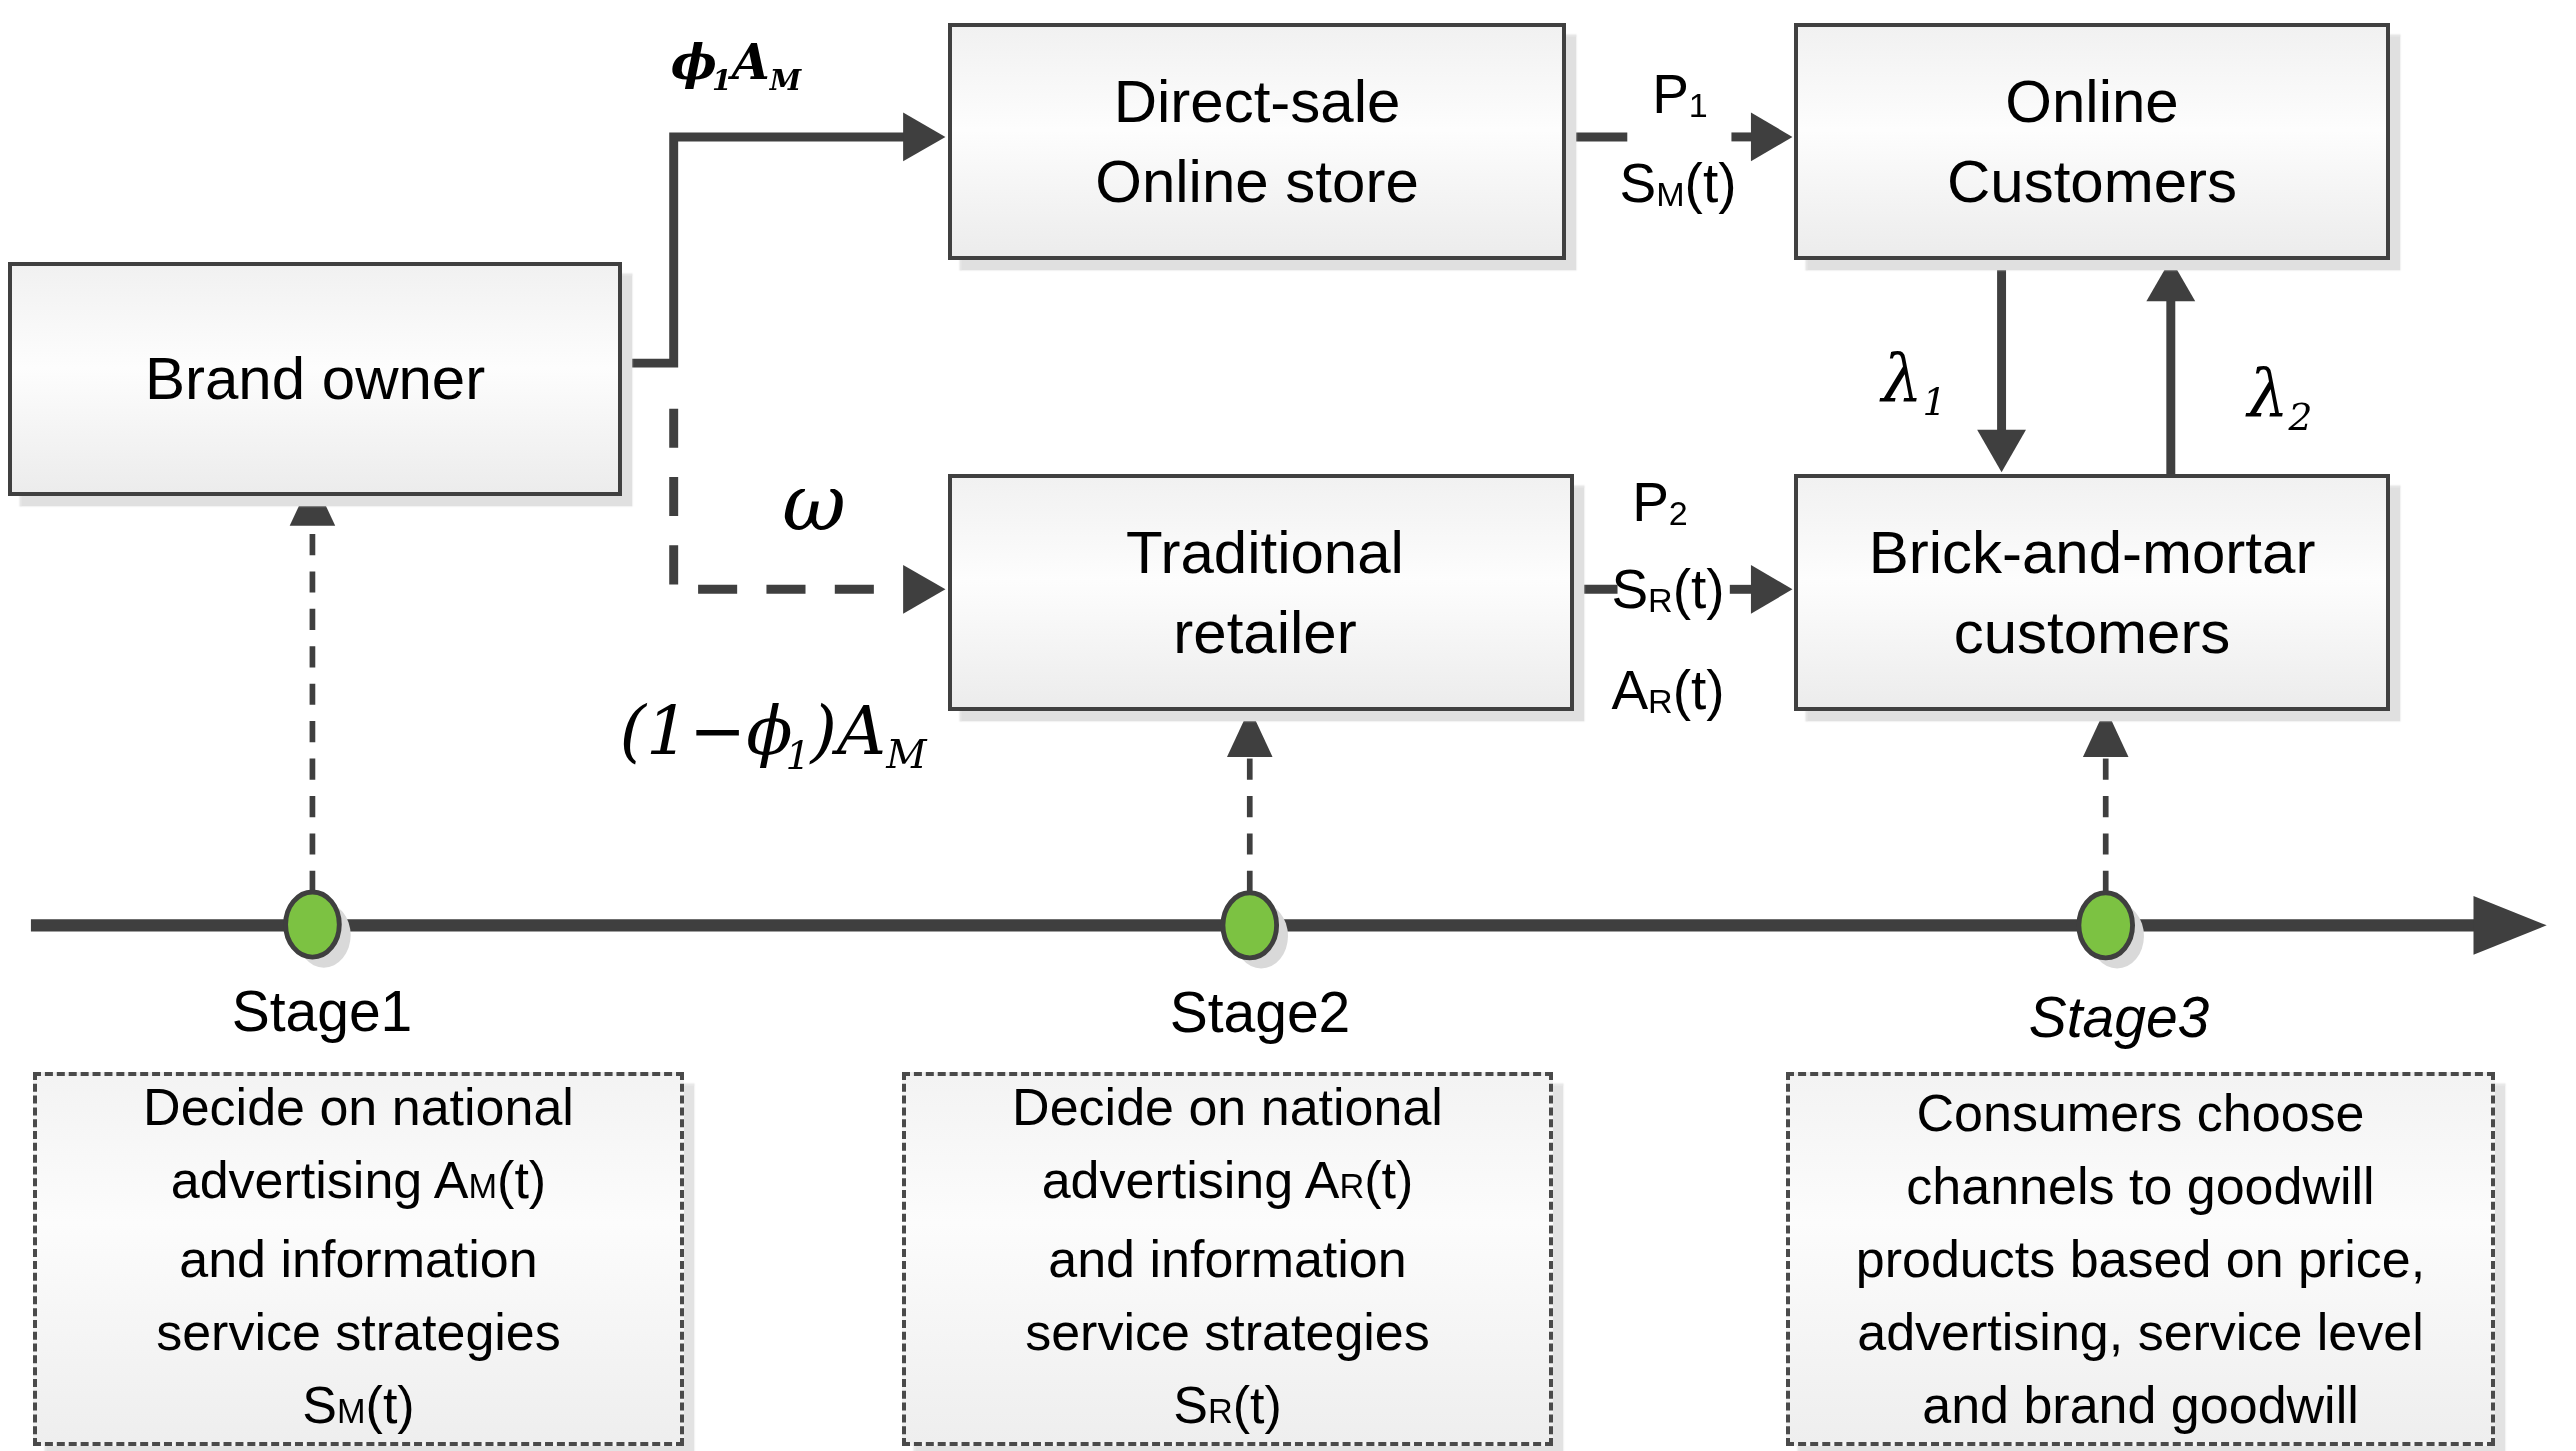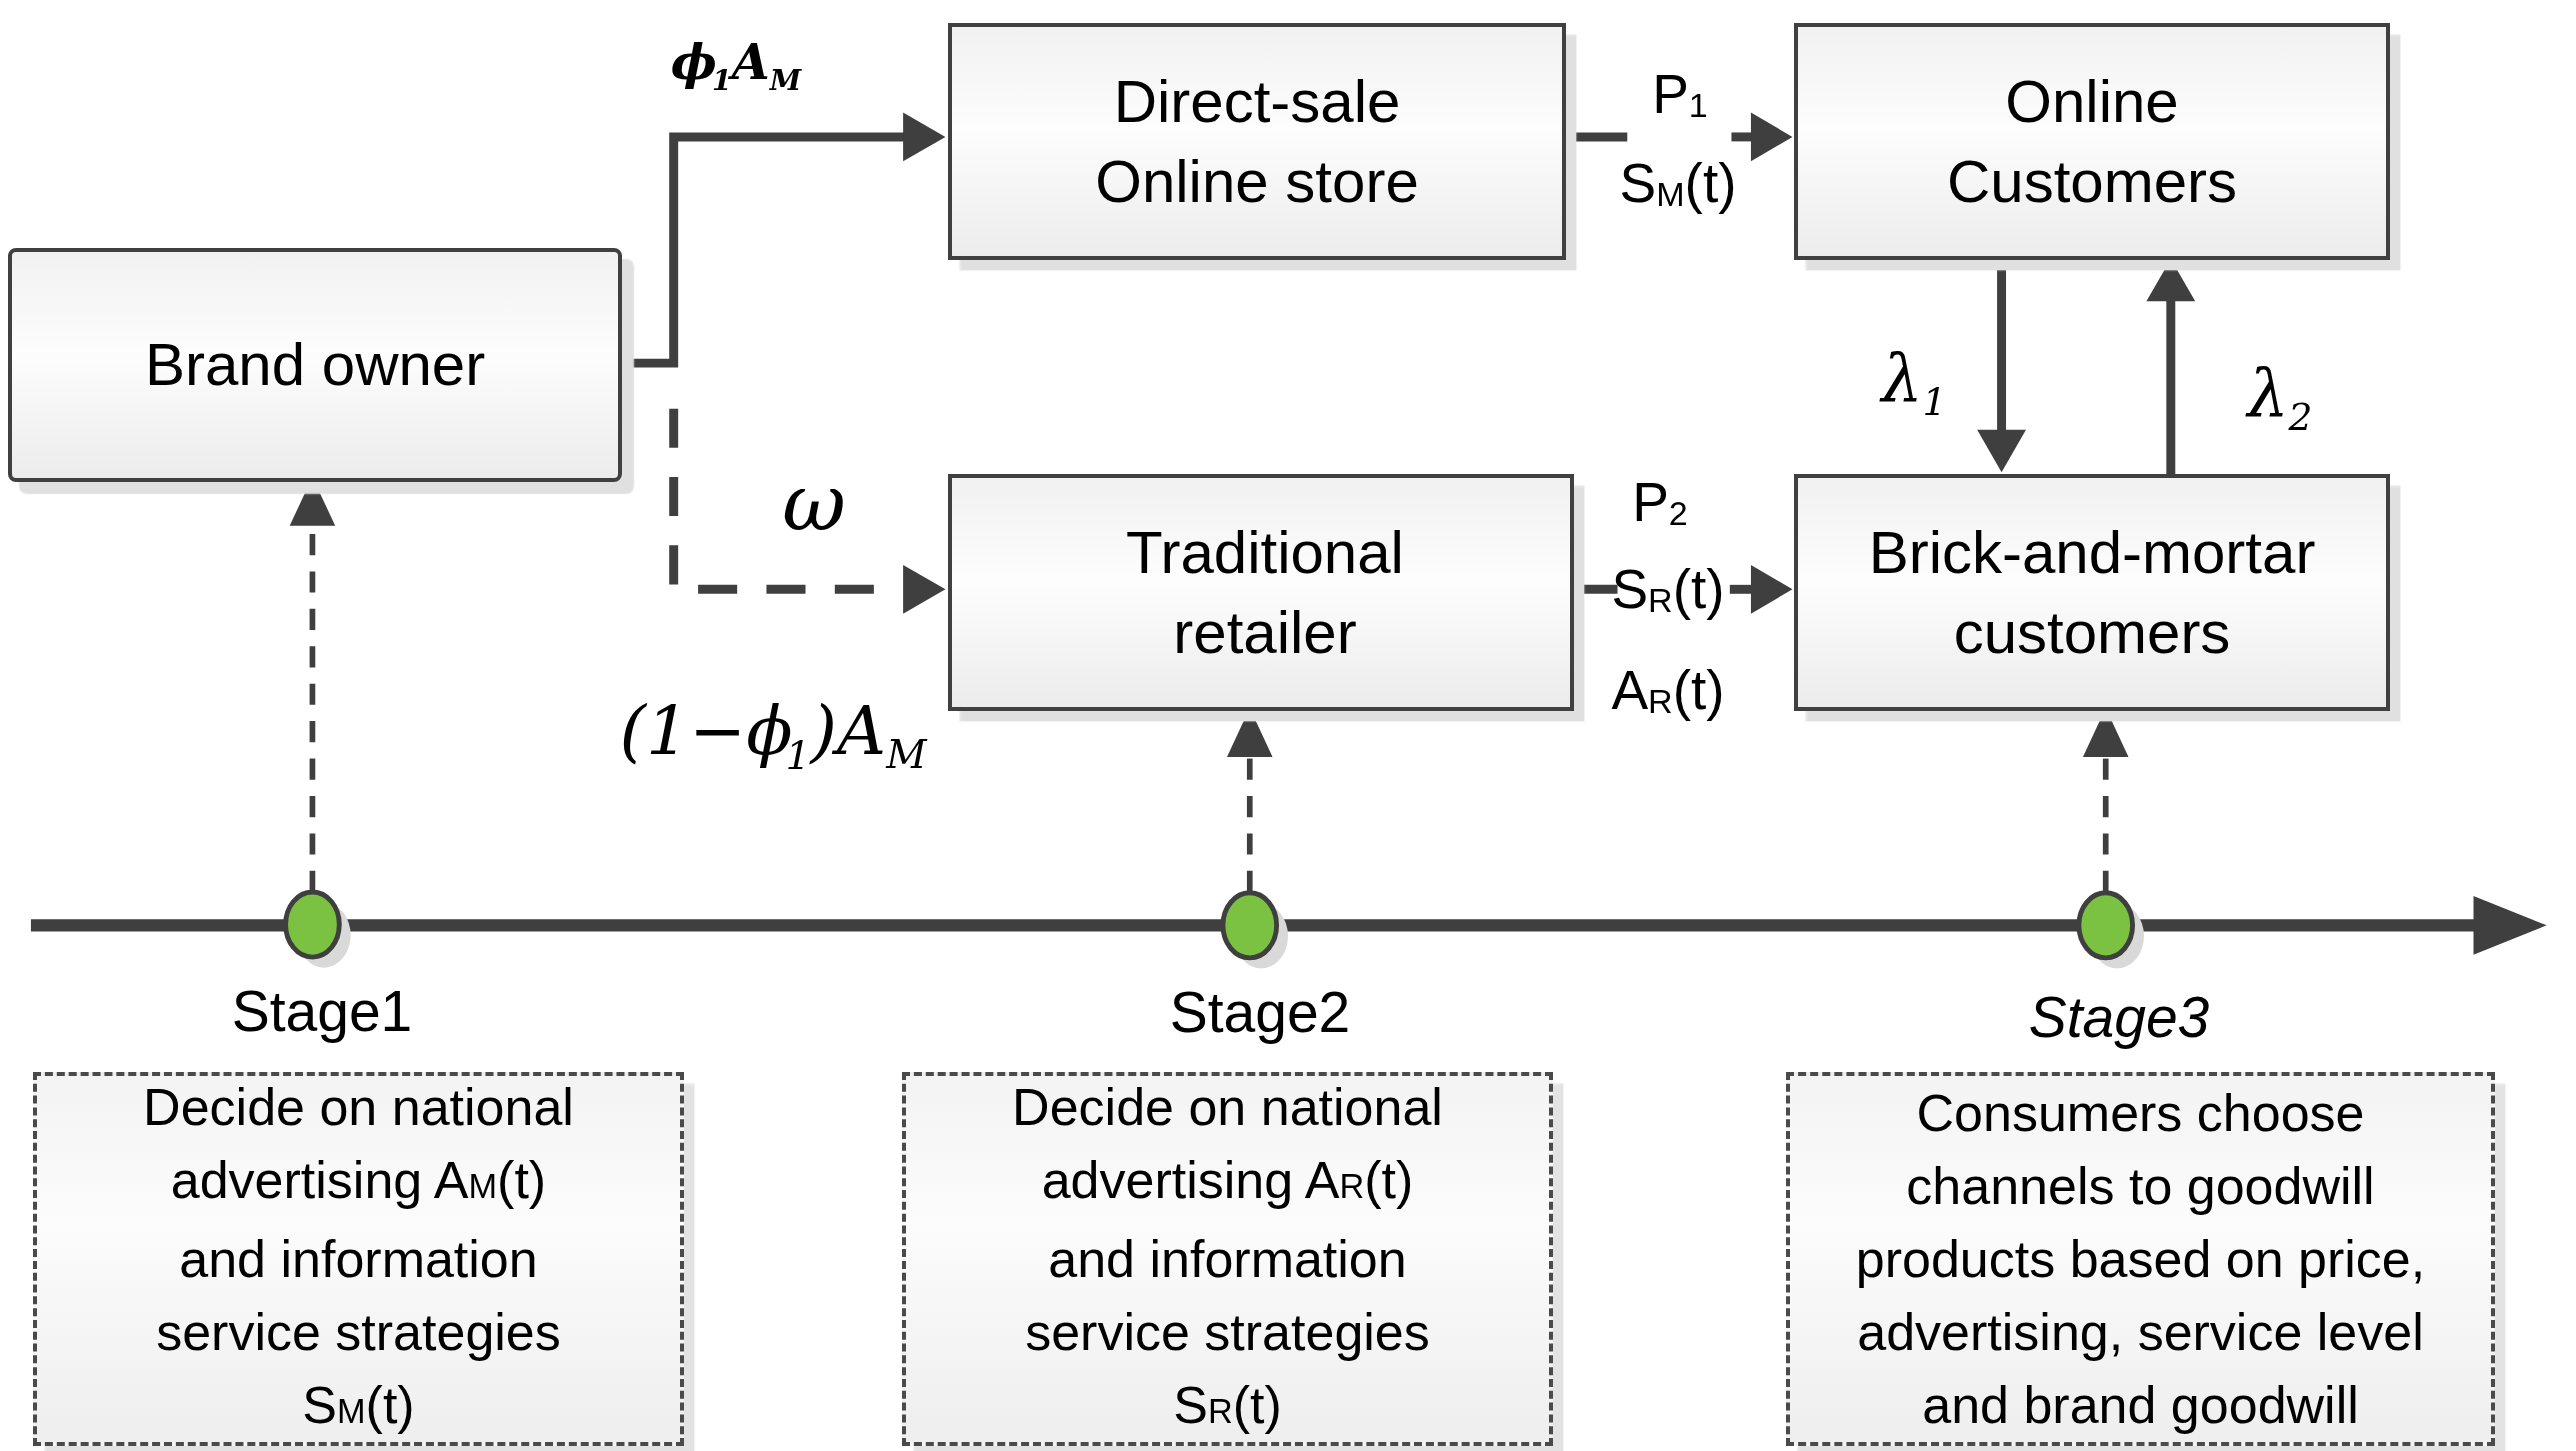--- a/index.html
+++ b/index.html
@@ -91,21 +91,21 @@
         <ellipse cx="1550" cy="1150" rx="33" ry="40" fill="#d9d9d9" stroke="none"></ellipse>
         <ellipse cx="1536" cy="1137" rx="33" ry="40" fill="#7cc242" stroke="#3f3f3f" stroke-width="6"></ellipse>
       </g>
       <g>
         <ellipse cx="2602" cy="1150" rx="33" ry="40" fill="#d9d9d9" stroke="none"></ellipse>
         <ellipse cx="2588" cy="1137" rx="33" ry="40" fill="#7cc242" stroke="#3f3f3f" stroke-width="6"></ellipse>
       </g>
     </g>
   </svg>
 
-  <div class="box" style="left:8.1px;top:248px;width:606px;height:226px;border-radius:8px;">
+  <div class="box" style="left:8.1px;top:262px;width:606px;height:226px;">
     <div>Brand owner</div>
   </div>
 
   <div class="box" style="left:948px;top:23px;width:610px;height:229px;">
     <div>Direct-sale</div>
     <div>Online store</div>
   </div>
 
   <div class="box" style="left:1794px;top:23px;width:588px;height:229px;">
     <div>Online</div>

